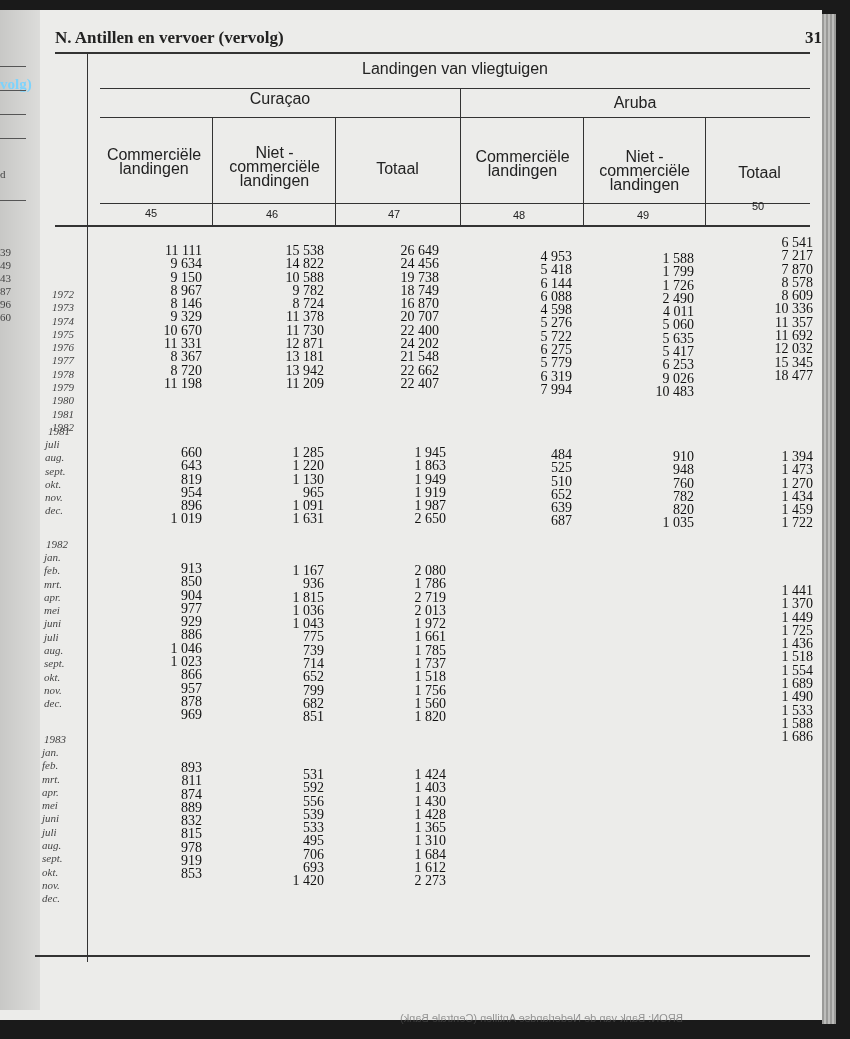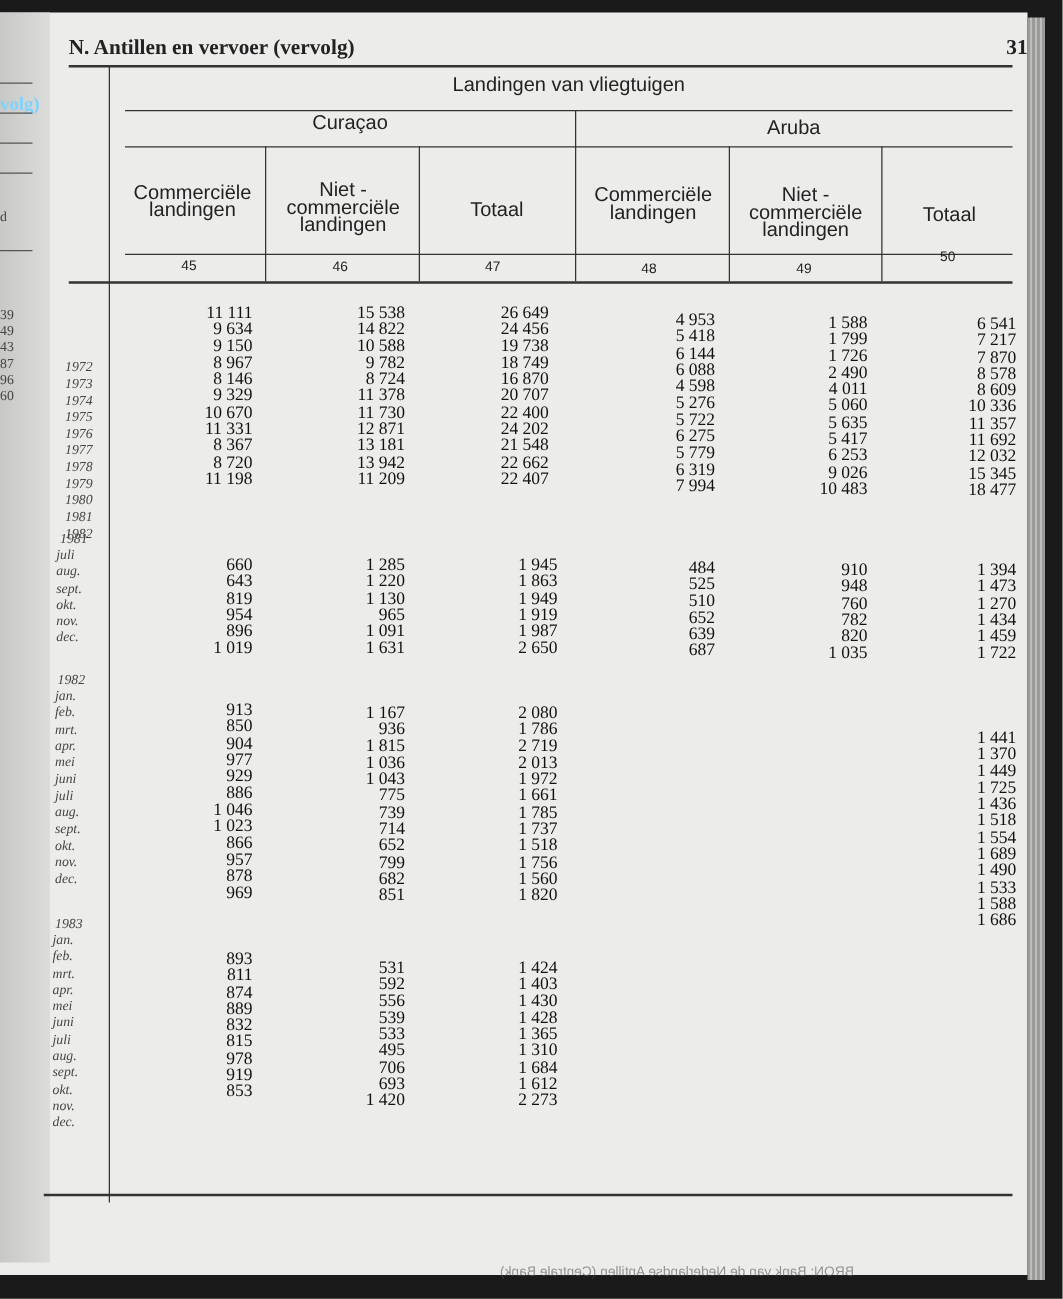--- a/index.html
+++ b/index.html
@@ -151,21 +151,21 @@
 1 799
 1 726
 2 490
 4 011
 5 060
 5 635
 5 417
 6 253
 9 026
 10 483</div>
-<div class="numcol" style="left:750px; top:253px; width:63px; white-space:pre;">6 541
+<div class="numcol" style="left:750px; top:236px; width:63px; white-space:pre;">6 541
 7 217
 7 870
 8 578
 8 609
 10 336
 11 357
 11 692
 12 032
 15 345
 18 477</div>

